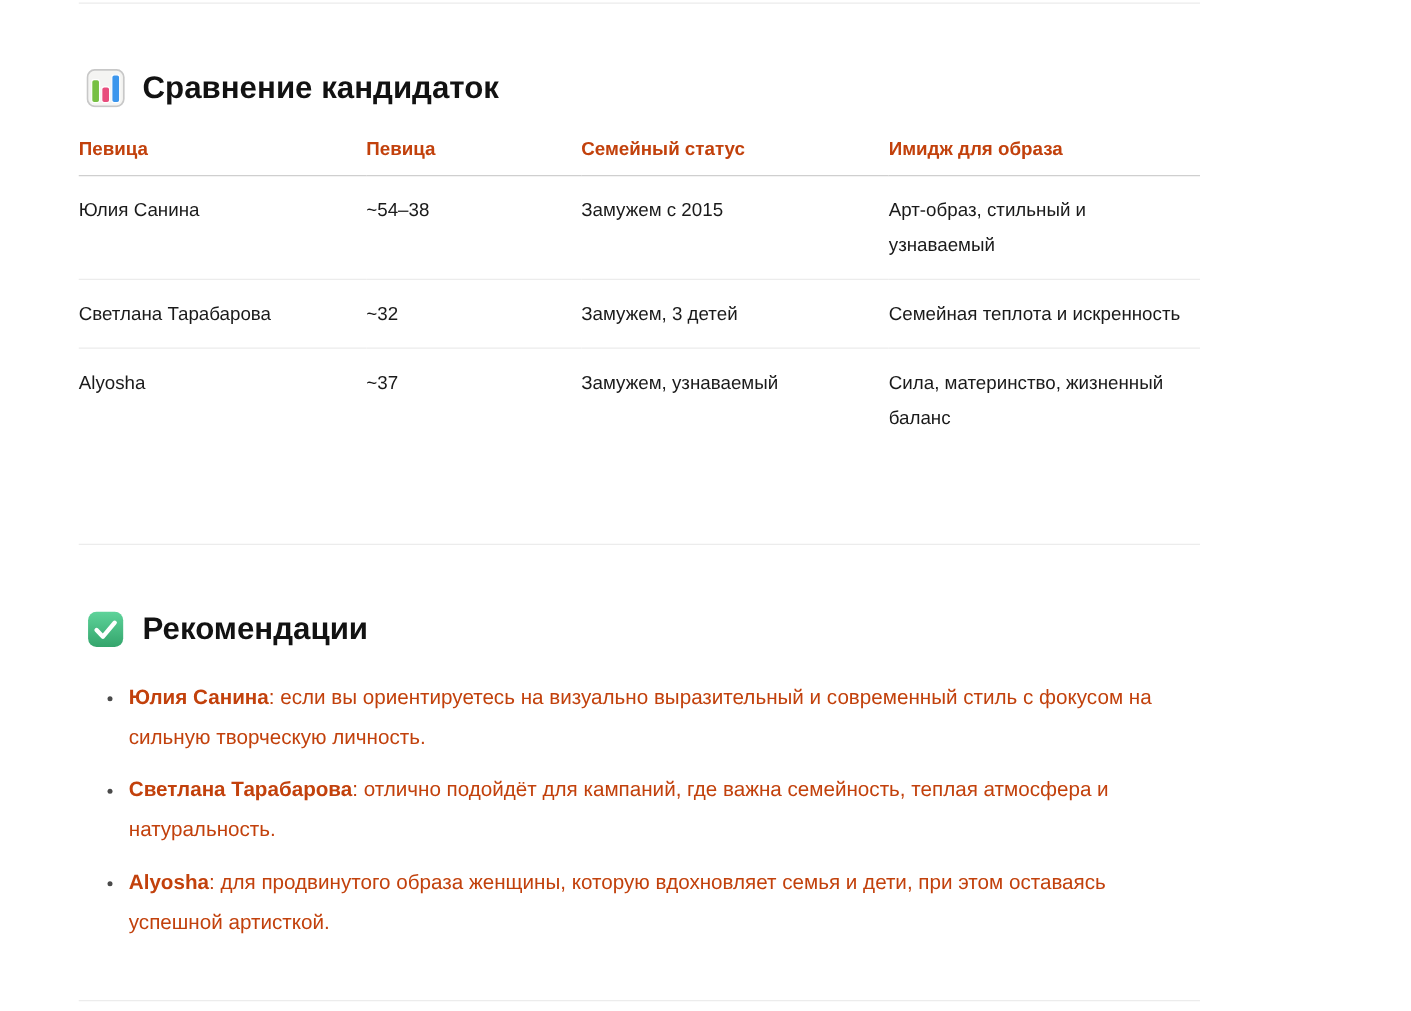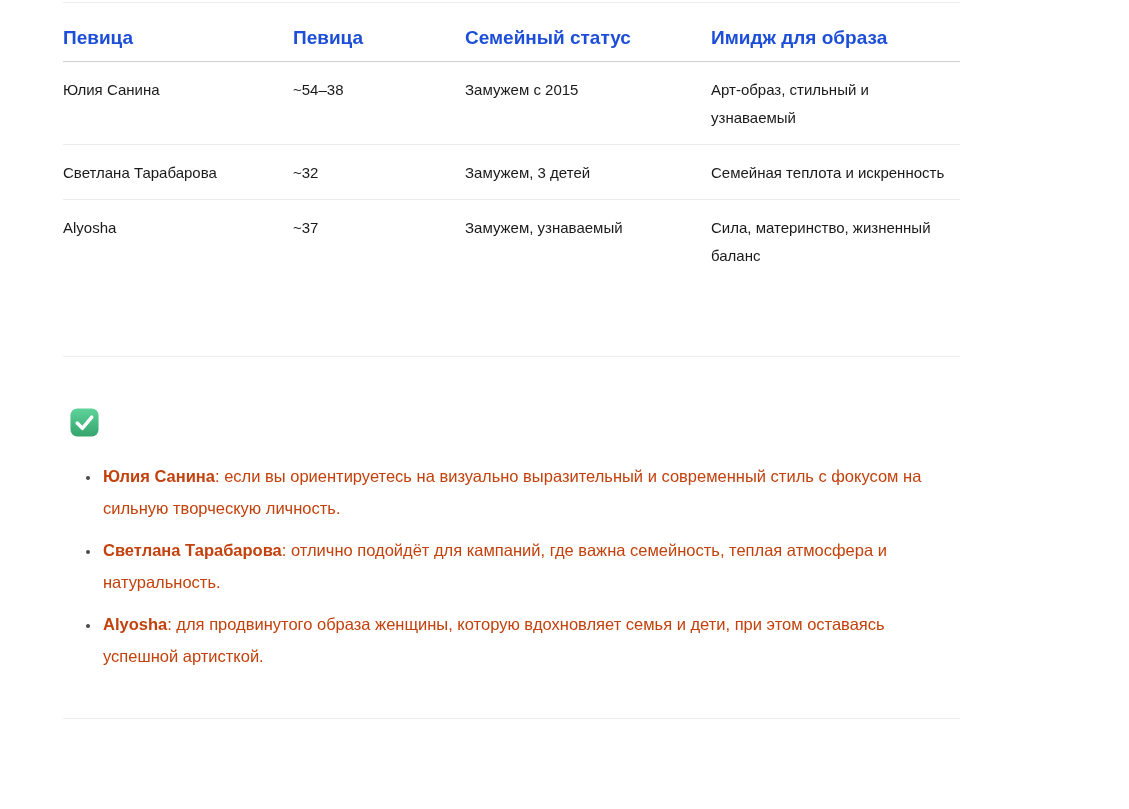--- a/index.html
+++ b/index.html
@@ -58,22 +58,22 @@
     table-layout: fixed;
   }
   .col-singer { width: 230px; }
   .col-age { width: 172px; }
   .col-status { width: 246px; }
   .col-image { width: auto; }
 
   table.compare-table th {
     text-align: left;
     font-weight: 700;
-    font-size: 19px;
-    color: #1d4ed8;
+    font-size: 15px;
+    color: #c2410c;
     padding: 0 12px 12px 0;
     border-bottom: 1px solid #cfcfcf;
   }
   table.compare-table td {
     vertical-align: top;
     padding: 14px 12px 12px 0;
     line-height: 28px;
     border-bottom: 1px solid #ececec;
     color: #1a1a1a;
   }
@@ -101,20 +101,31 @@
   }
 </style>
 </head>
 <body>
 
 <div class="page">
   <div class="content">
 
     <hr class="rule rule-top">
 
+    <h2 class="section-heading">
+      <span class="emoji-icon">
+        <svg viewBox="0 0 32 32" width="31" height="31" aria-hidden="true">
+          <rect x="1" y="1" width="30" height="30" rx="6" fill="#f4f4f2" stroke="#c8c8c8" stroke-width="1.4"></rect>
+          <rect x="4.5" y="9" width="6.5" height="19" rx="2" fill="#77c043" stroke="#ffffff" stroke-width="1"></rect>
+          <rect x="12.8" y="15" width="6.5" height="13" rx="2" fill="#e84d7d" stroke="#ffffff" stroke-width="1"></rect>
+          <rect x="21.1" y="5" width="6.5" height="23" rx="2" fill="#3b96ed" stroke="#ffffff" stroke-width="1"></rect>
+        </svg>
+      </span>
+      <span>Сравнение кандидаток</span>
+    </h2>
 
     <table class="compare-table">
       <colgroup>
         <col class="col-singer">
           <col class="col-age">
           <col class="col-status">
           <col class="col-image">
       </colgroup>
       <thead>
         <tr>
@@ -154,20 +165,21 @@
           <defs>
             <linearGradient id="chk-g" x1="0" y1="0" x2="0" y2="1">
               <stop offset="0" stop-color="#5ed39a"></stop>
               <stop offset="1" stop-color="#34a56c"></stop>
             </linearGradient>
           </defs>
           <rect x="1.5" y="1.5" width="29" height="29" rx="7" fill="url(#chk-g)"></rect>
           <path d="M8.5 16.5 L13.8 22 L23.5 10.5" fill="none" stroke="#ffffff" stroke-width="3.6" stroke-linecap="round" stroke-linejoin="round"></path>
         </svg>
       </span>
+      <span>Рекомендации</span>
     </h2>
 
     <ul class="rec-list">
       <li>
         <span class="rec-name">Юлия Санина</span><span>: если вы ориентируетесь на визуально выразительный и современный стиль с фокусом на сильную творческую личность.</span>
       </li>
       <li>
         <span class="rec-name">Светлана Тарабарова</span><span>: отлично подойдёт для кампаний, где важна семейность, теплая атмосфера и натуральность.</span>
       </li>
       <li>

